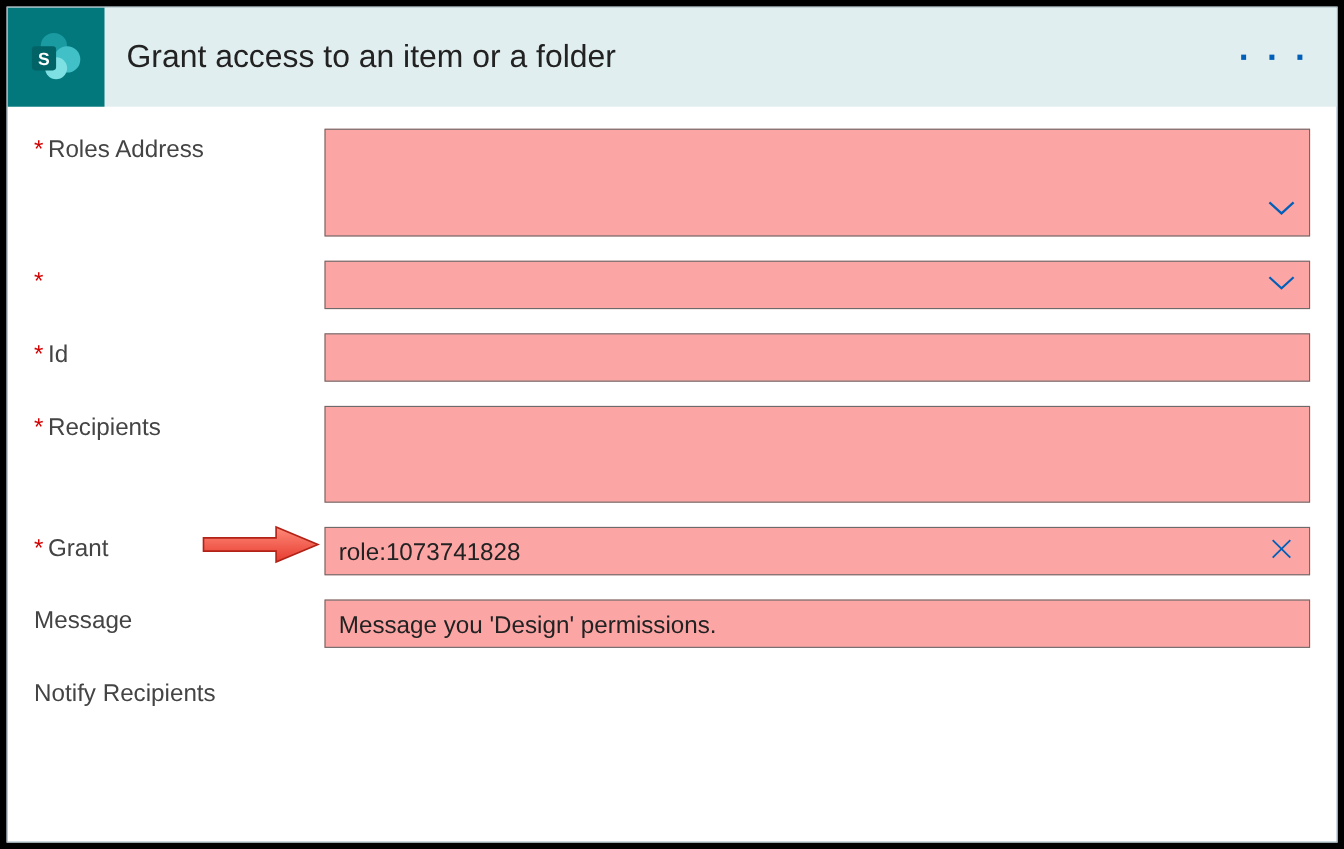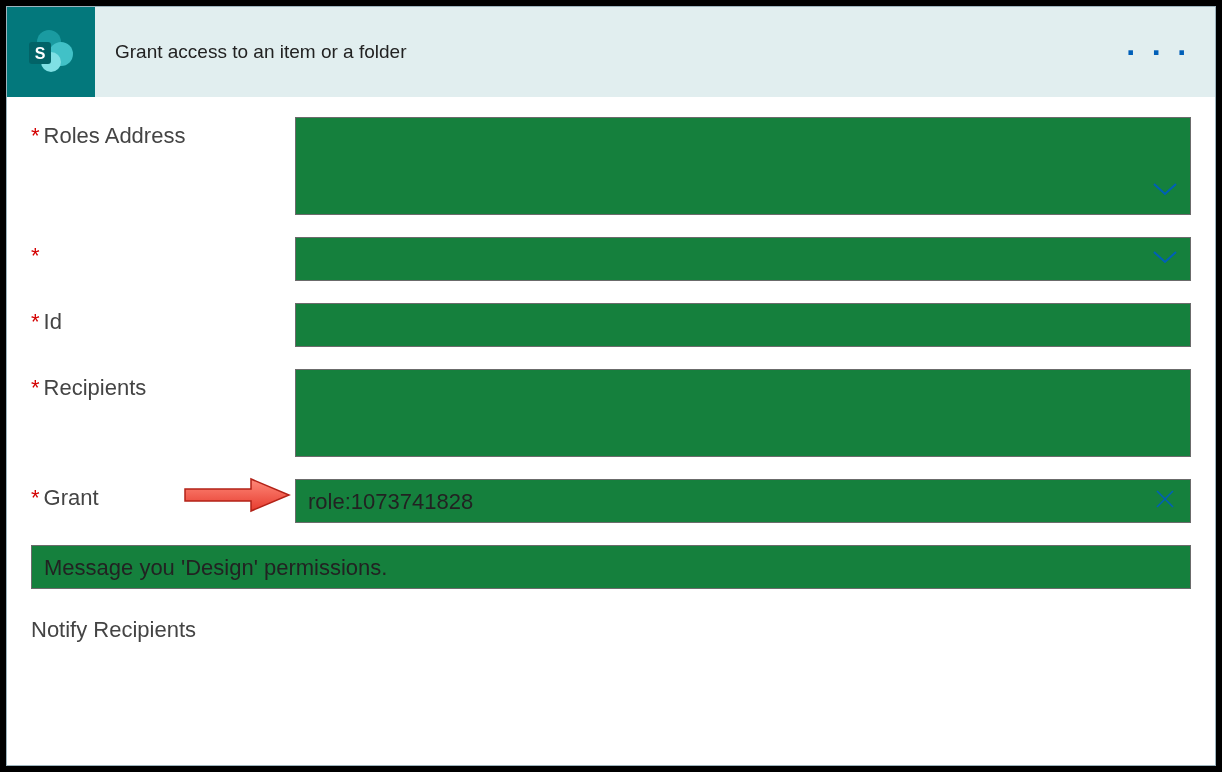--- a/index.html
+++ b/index.html
@@ -35,21 +35,21 @@
     width: 88px;
     height: 90px;
     background: #03787c;
     display: flex;
     align-items: center;
     justify-content: center;
     flex-shrink: 0;
   }
   .app-icon svg { width: 52px; height: 52px; }
   .header-title {
-    font-size: 19px;
+    font-size: 29px;
     color: #222;
     margin-left: 20px;
     font-weight: 400;
   }
   .more-btn {
     position: absolute;
     right: 24px;
     top: 50%;
     transform: translateY(-50%);
     color: #005fb8;
@@ -84,21 +84,21 @@
     margin-right: 4px;
     font-size: 22px;
   }
   .field-col {
     flex: 1;
     position: relative;
   }
   .field {
     width: 100%;
     border: 1px solid #6b6b6b;
-    background: #15803d;
+    background: #fca5a5;
     min-height: 44px;
     font-size: 22px;
     color: #222;
     padding: 8px 50px 0 12px;
     line-height: 1.3;
     position: relative;
   }
   .field.h-tall { min-height: 98px; }
   .field.h-med  { min-height: 88px; }
   .chevron, .clear-x {
@@ -242,20 +242,23 @@
               <svg viewBox="0 0 22 22">
                   <line x1="3" y1="3" x2="19" y2="19"></line>
                   <line x1="19" y1="3" x2="3" y2="19"></line>
                 </svg>
             </span>
           </div>
         </div>
       </div>
 
       <div class="row">
+        <div class="label-col">
+          <span>Message</span>
+        </div>
         <div class="field-col">
           <div class="field">
             <span>Message you 'Design' permissions.</span>
           </div>
         </div>
       </div>
 
       <div class="row" style="margin-bottom:20px">
         <div class="label-col">
           <span>Notify Recipients</span>

